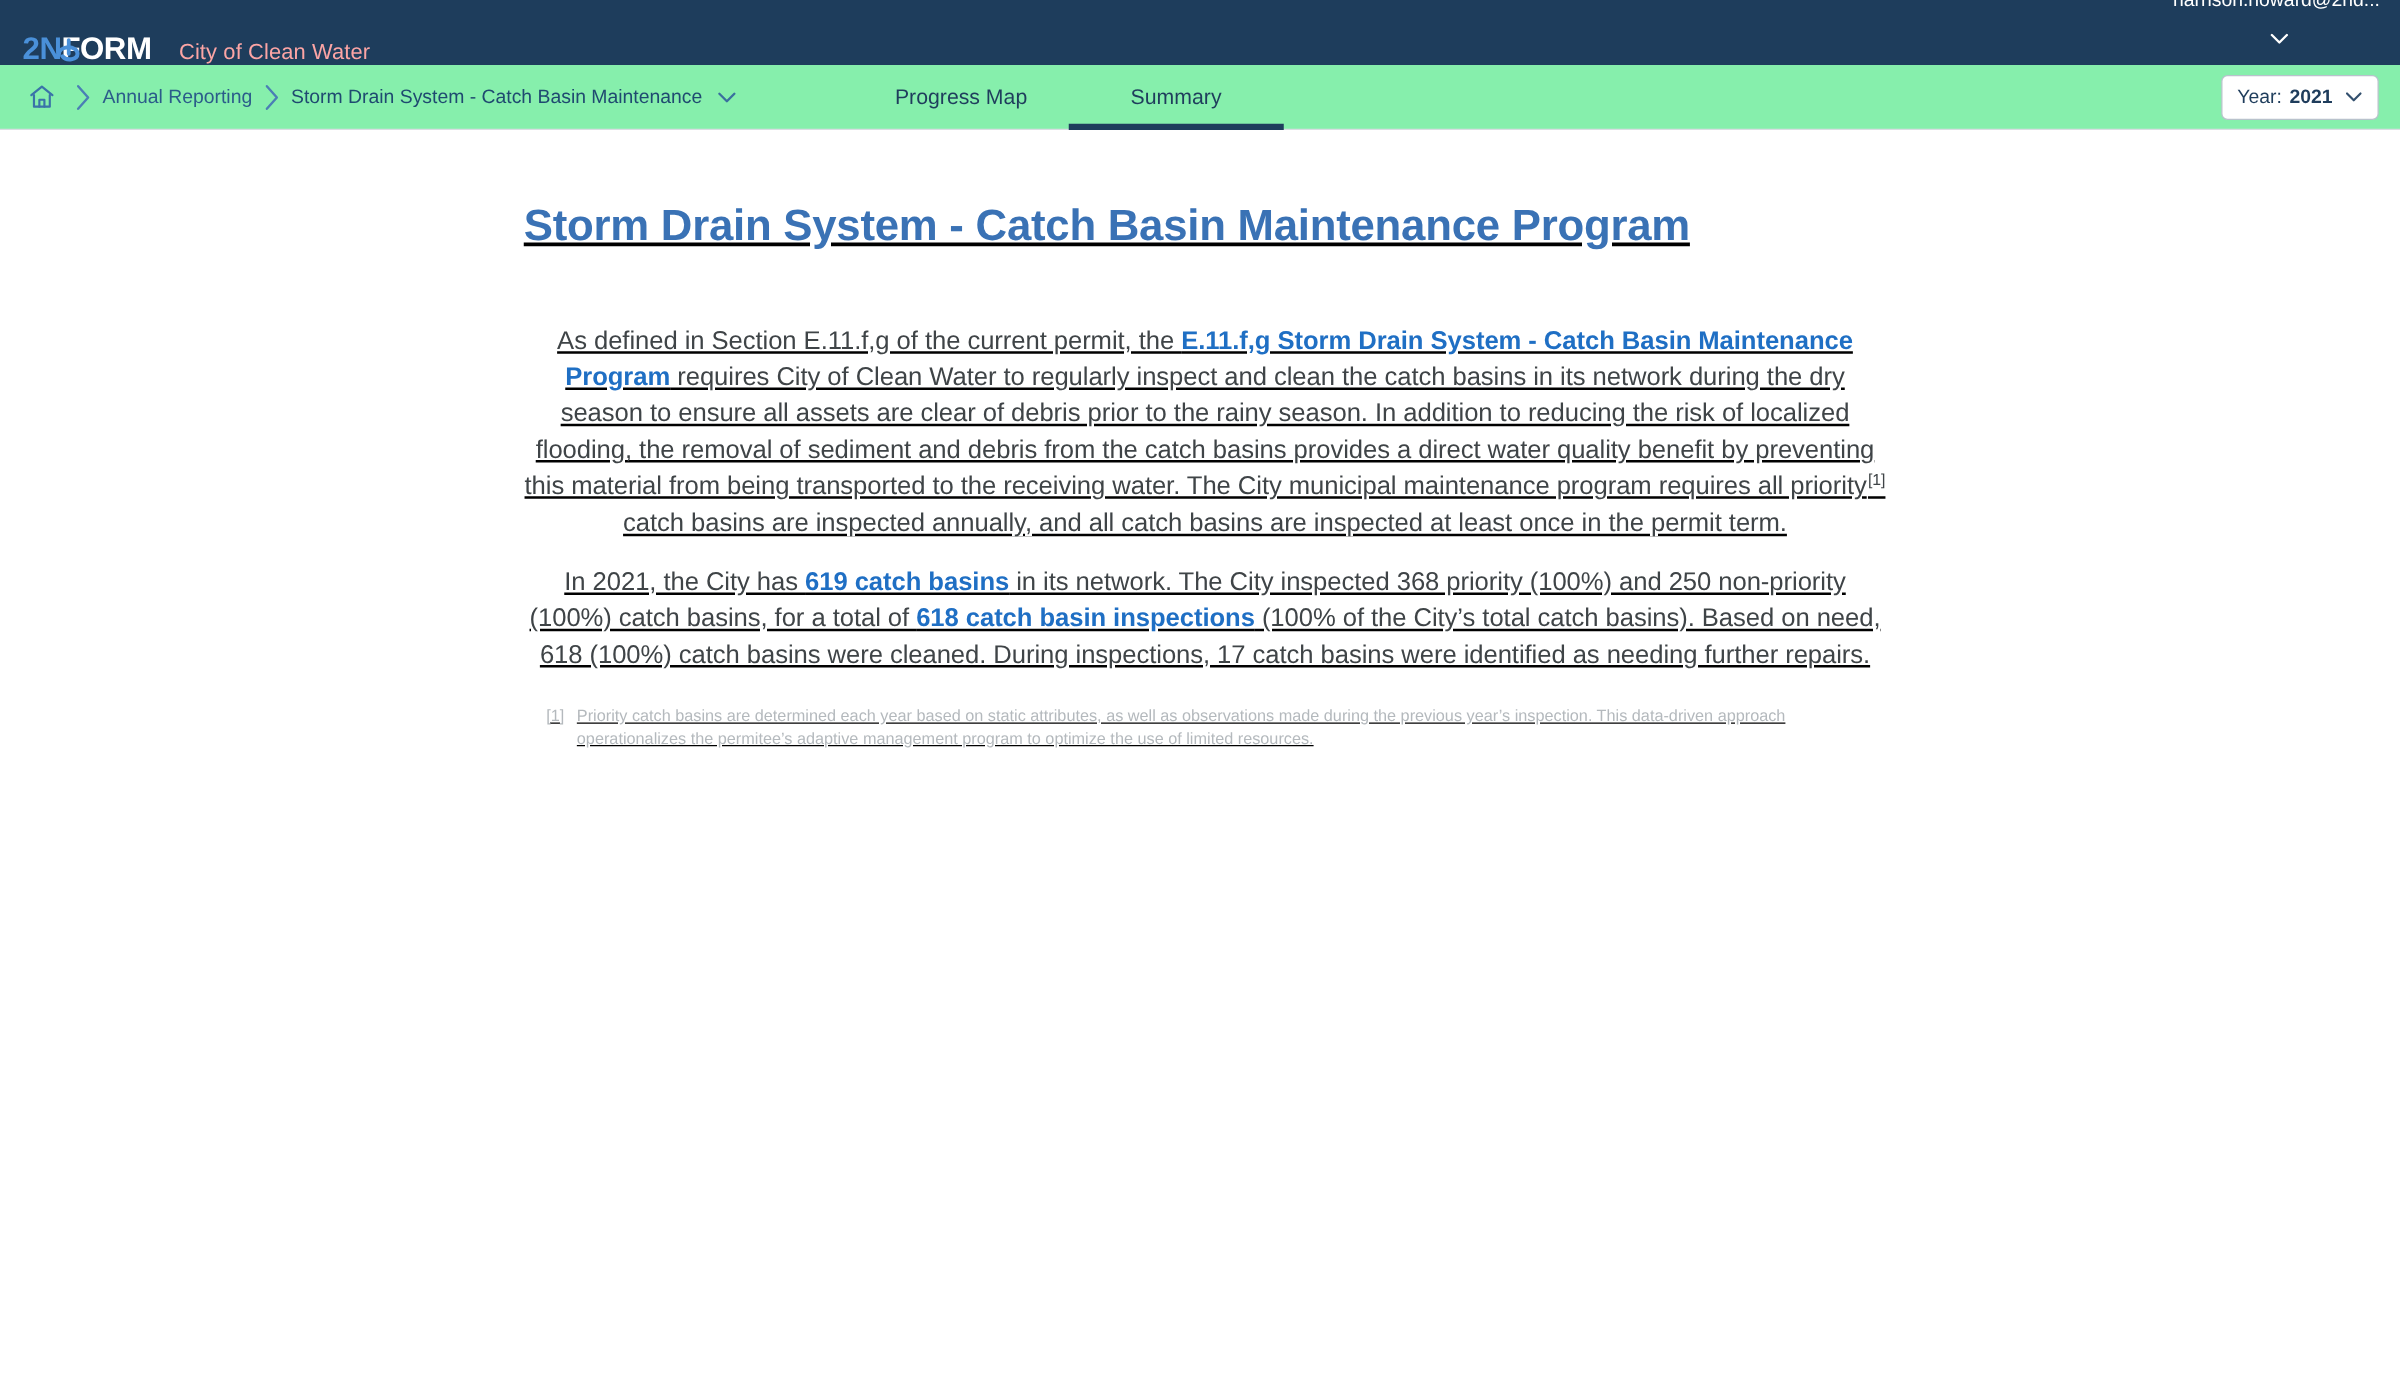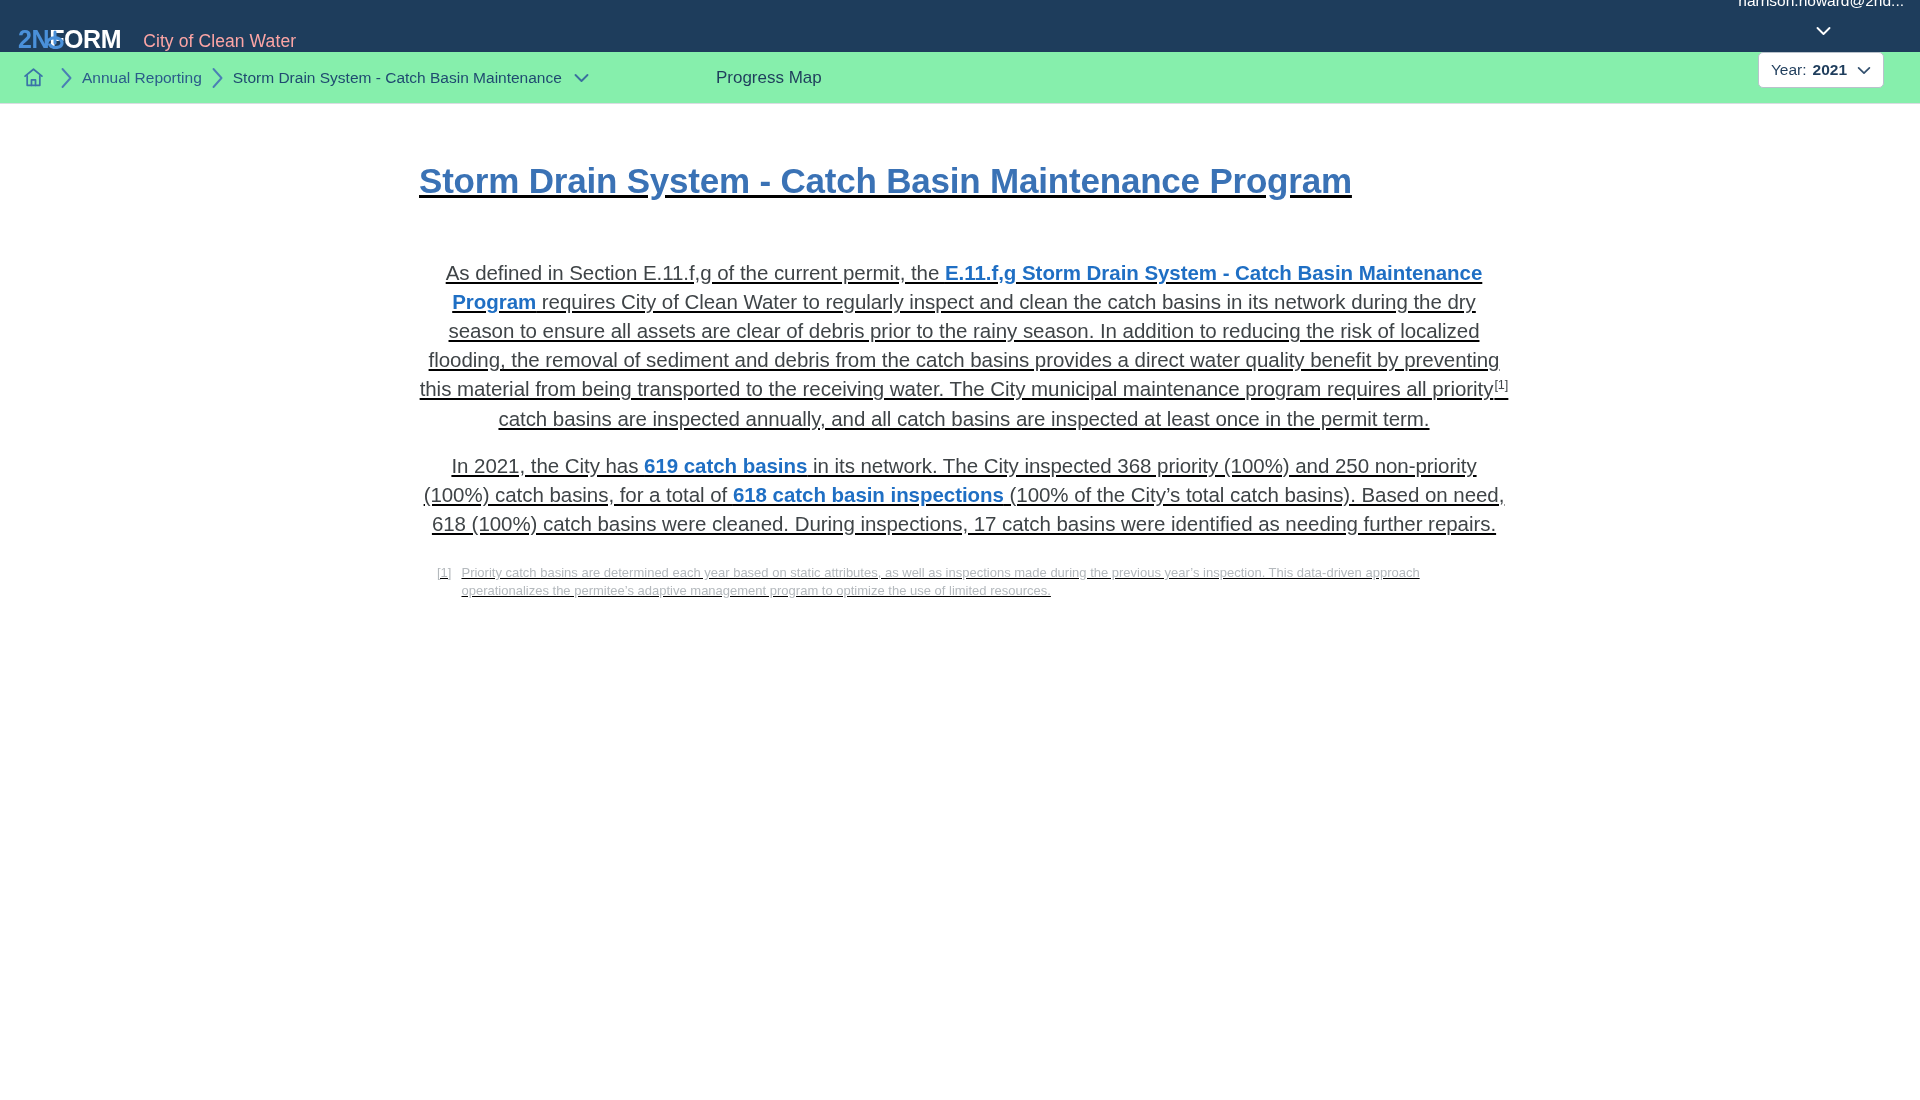--- a/index.html
+++ b/index.html
@@ -143,22 +143,22 @@
     content: "";
     position: absolute;
     left: 0; right: 0; bottom: -1px;
     height: 5px;
     background: #1e3d5c;
   }
 
   .year-wrap {
     margin-left: auto;
     display: flex;
-    align-items: flex-start;
-    padding-right: 36px;
+    align-items: center;
+    padding-right: 17px;
   }
   .year-select {
     border: 1px solid #b9c2cc;
     border-radius: 5px;
     height: 36px;
     display: flex;
     align-items: center;
     gap: 6px;
     padding: 0 12px;
     font-size: 15.5px;
@@ -319,20 +319,21 @@
     <span class="crumb-link strong">Storm Drain System - Catch Basin Maintenance</span>
     <span class="crumb-caret">
       <svg width="15" height="10" viewBox="0 0 15 10">
           <path d="M1.5 2 L7.5 8 L13.5 2" stroke="#3a6f9e" stroke-width="1.9" fill="none" stroke-linecap="round" stroke-linejoin="round"></path>
         </svg>
     </span>
   </div>
 
   <div class="tabs">
     <div class="tab">Progress Map</div>
+    <div class="tab active">Summary</div>
   </div>
 
   <div class="year-wrap">
     <div class="year-select">
       <span>Year:</span>
       <span class="yv">2021</span>
       <span class="ycv">
         <svg width="14" height="9" viewBox="0 0 15 10">
             <path d="M1.5 2 L7.5 8 L13.5 2" stroke="#33506e" stroke-width="1.9" fill="none" stroke-linecap="round" stroke-linejoin="round"></path>
           </svg>
@@ -350,18 +351,18 @@
       <span>As defined in Section E.11.f,g of the current permit, the </span><b class="lnk">E.11.f,g Storm Drain System - Catch Basin Maintenance Program</b><span> requires City of Clean Water to regularly inspect and clean the catch basins in its network during the dry season to ensure all assets are clear of debris prior to the rainy season. In addition to reducing the risk of localized flooding, the removal of sediment and debris from the catch basins provides a direct water quality benefit by preventing this material from being transported to the receiving water. The City municipal maintenance program requires all priority</span><sup class="fn">[1]</sup><span> catch basins are inspected annually, and all catch basins are inspected at least once in the permit term.</span>
     </p>
 
     <p class="para">
       <span>In 2021, the City has </span><b class="lnk">619 catch basins</b><span> in its network. The City inspected 368 priority (100%) and 250 non-priority (100%) catch basins, for a total of </span><b class="lnk">618 catch basin inspections</b><span> (100% of the City’s total catch basins). Based on need, 618 (100%) catch basins were cleaned. During inspections, 17 catch basins were identified as needing further repairs.</span>
     </p>
 
     <div class="footnotes">
       <div class="footnote">
         <span class="fn-mark">[1]</span>
-        <span class="fn-text">Priority catch basins are determined each year based on static attributes, as well as inspections made during the previous year’s inspection. This data-driven approach operationalizes the permitee’s adaptive management program to optimize the use of limited resources.</span>
+        <span class="fn-text">Priority catch basins are determined each year based on static attributes, as well as observations made during the previous year’s inspection. This data-driven approach operationalizes the permitee’s adaptive management program to optimize the use of limited resources.</span>
       </div>
     </div>
 
   </div>
 </div>
 
 </body></html>

